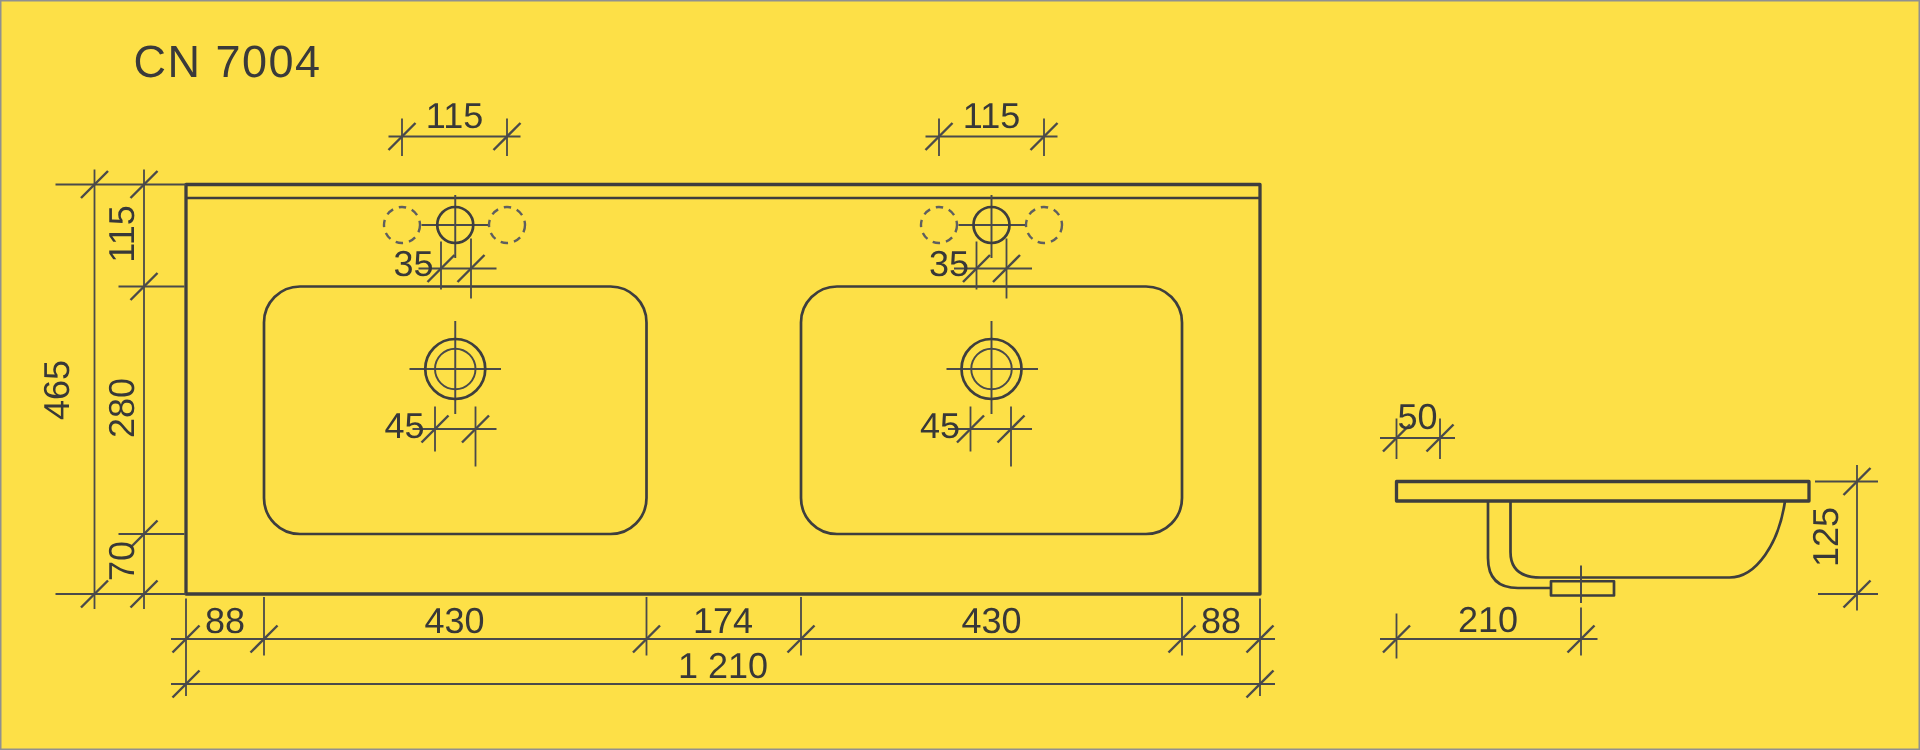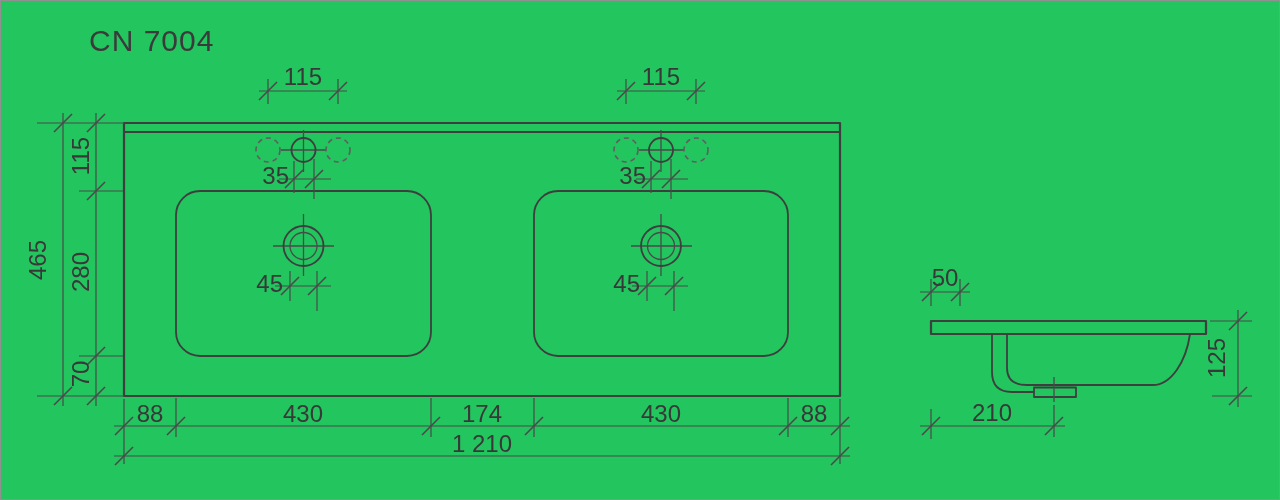--- a/index.html
+++ b/index.html
@@ -1,19 +1,19 @@
 <!DOCTYPE html>
 <html><head>
 <meta charset="utf-8">
 <style>
   html,body{margin:0;padding:0;background:#e8e8e8;}
   .sheet{
     position:relative;
     width:1278px;height:498px;
-    background:#22c55e;
+    background:#fde047;
     border:1px solid #909090;
     overflow:hidden;
     font-family:"Liberation Sans", sans-serif;
   }
   svg{display:block;}
   .outline{stroke:#3e3e3e;stroke-width:2.2;fill:none;stroke-linejoin:round;}
   .part{stroke:#3e3e3e;stroke-width:1.8;fill:none;stroke-linejoin:round;}
   .thin{stroke:#4a4a4a;stroke-width:1.3;fill:none;}
   .dashed{stroke:#5f5f5f;stroke-width:1.6;fill:none;stroke-dasharray:5 4;}
   .dim{stroke:#4a4a4a;stroke-width:1.2;fill:none;}

